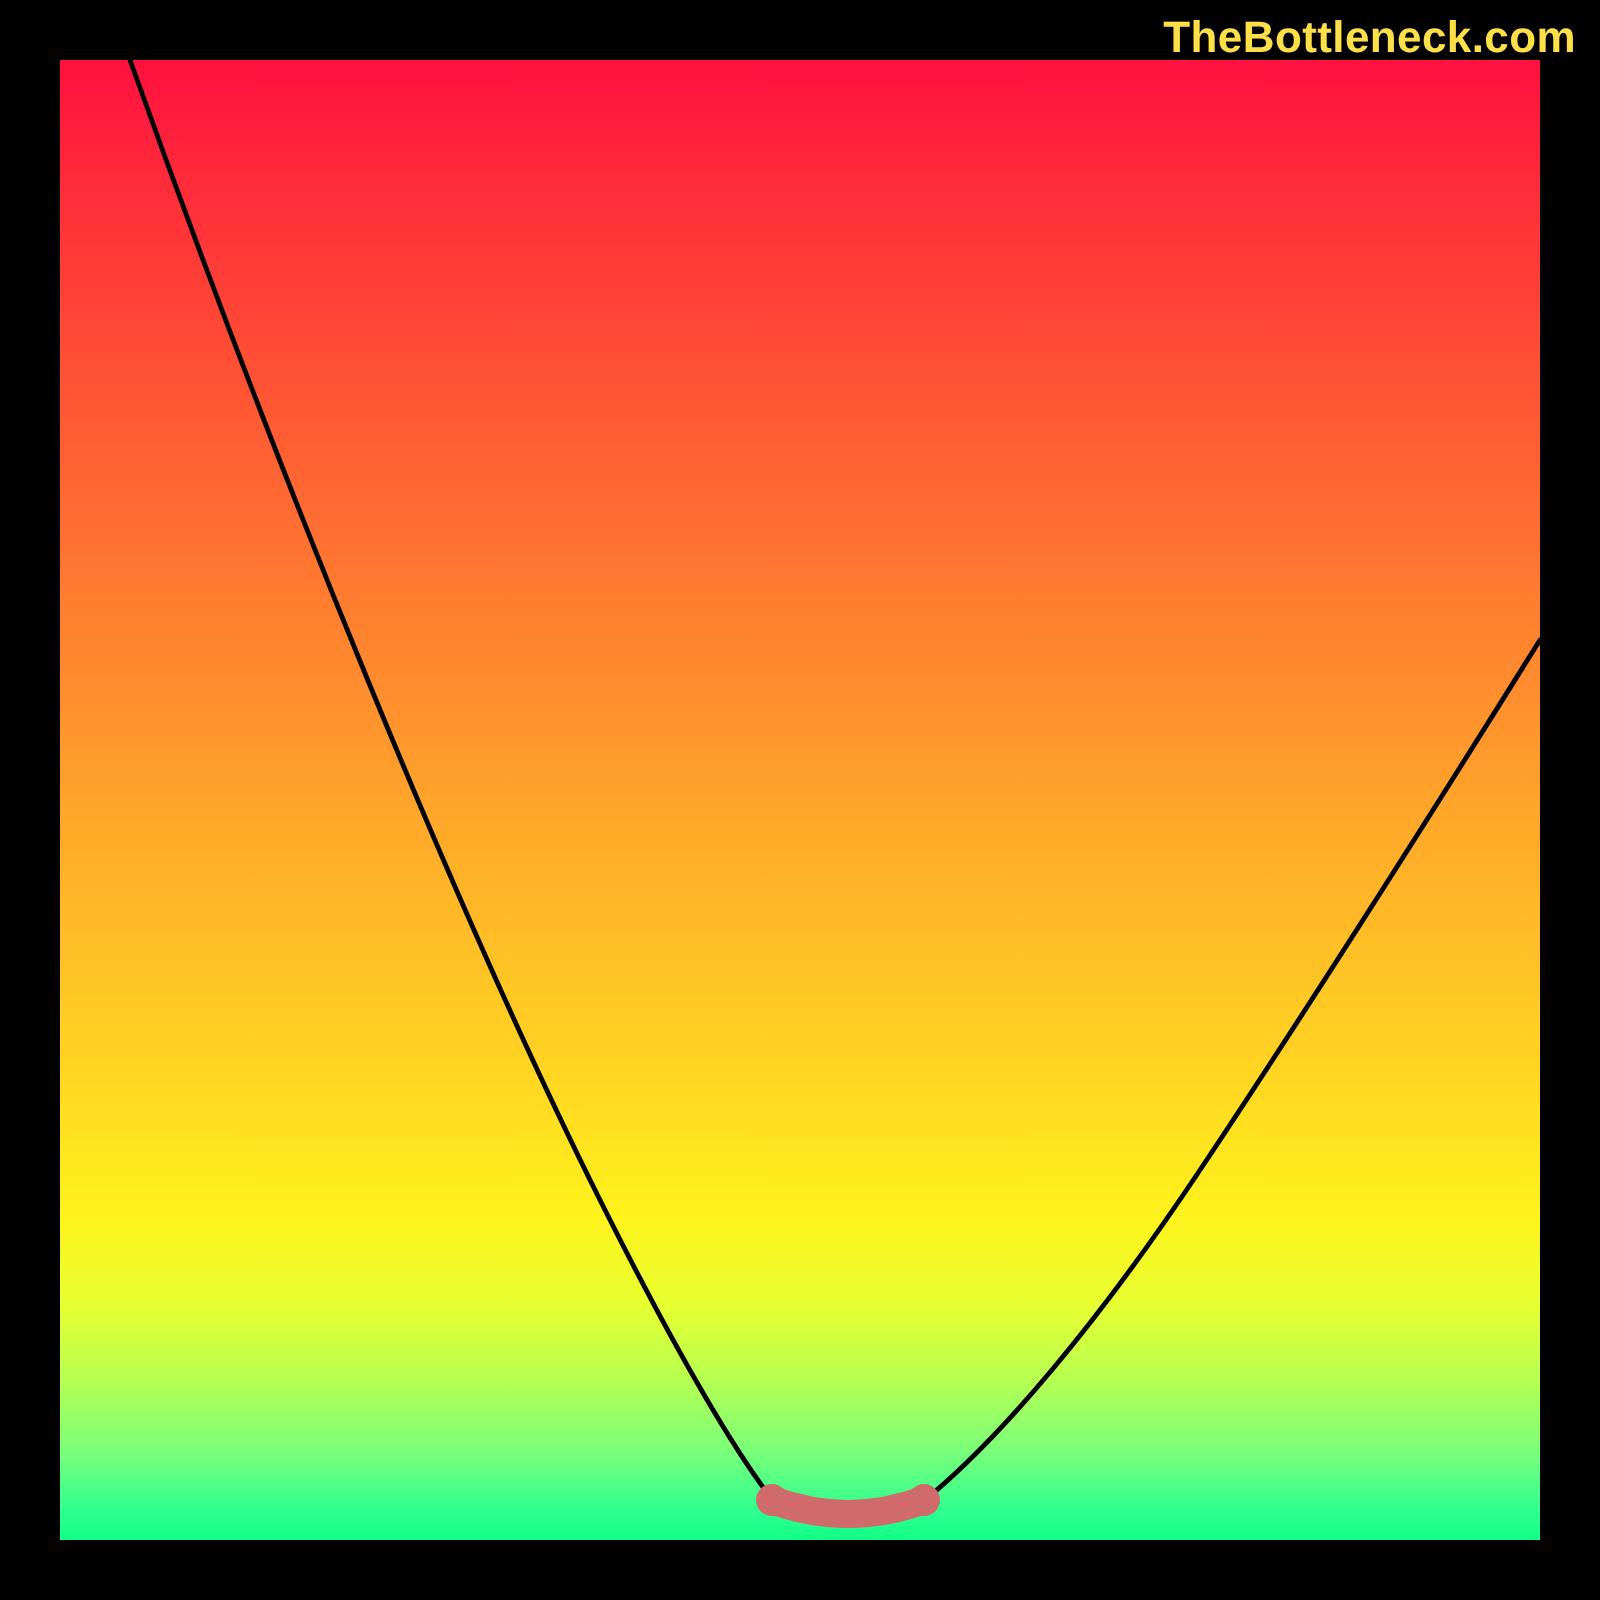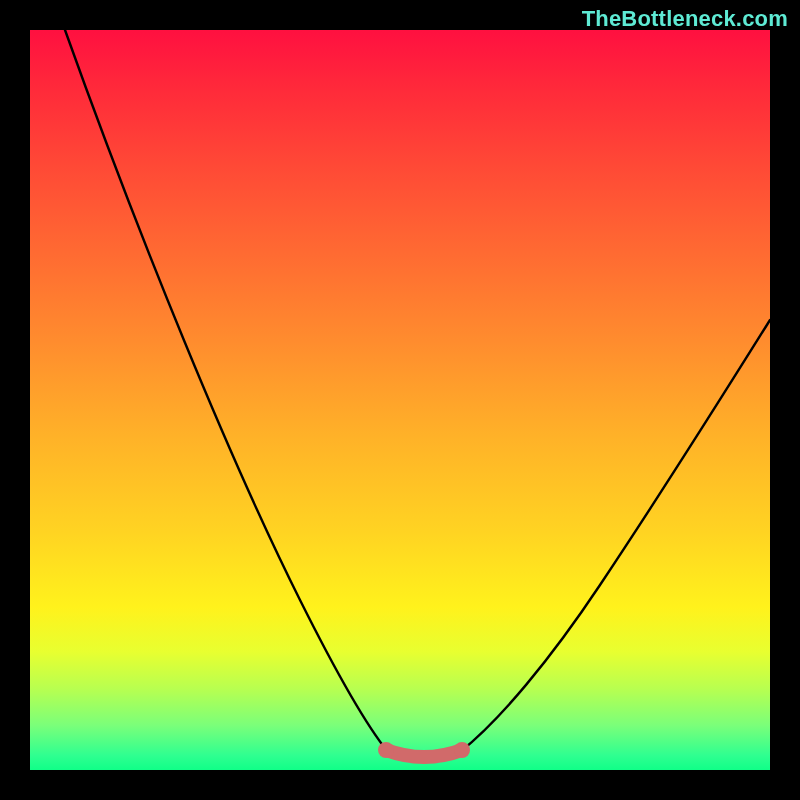--- a/index.html
+++ b/index.html
@@ -40,21 +40,21 @@
       #30ff90 98%,
       #10ff88 100%
     );
   }
   .watermark {
     position: absolute;
     top: 6px;
     right: 12px;
     font-size: 22px;
     font-weight: 600;
-    color: #5eead4;
+    color: #fde047;
     letter-spacing: 0.2px;
     user-select: none;
   }
   svg.curves {
     position: absolute;
     left: 0;
     top: 0;
     width: 740px;
     height: 740px;
     overflow: visible;

